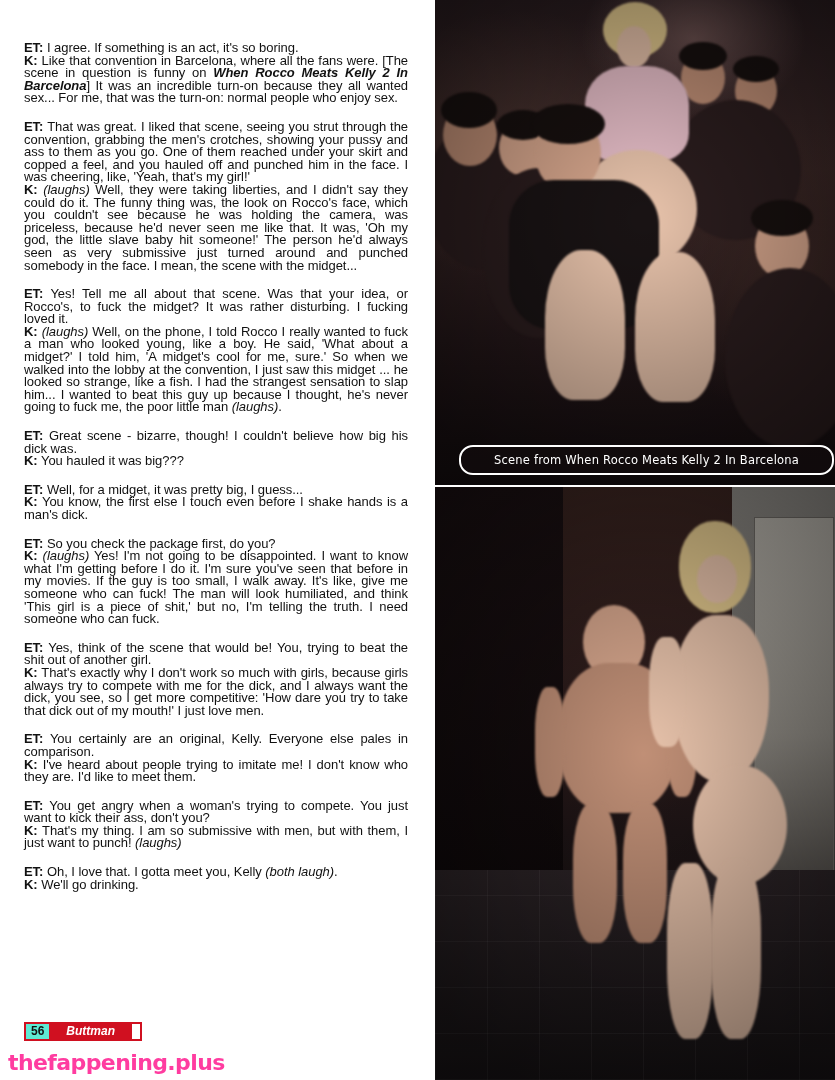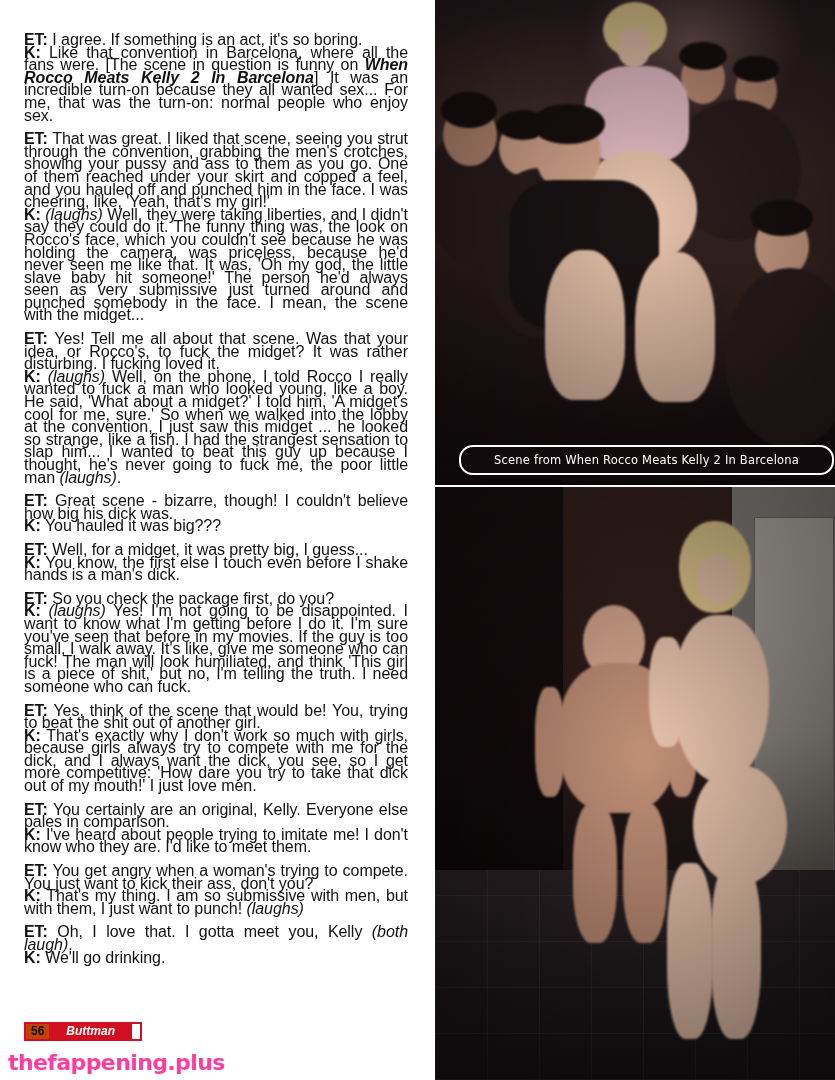--- a/index.html
+++ b/index.html
@@ -23,25 +23,25 @@
 
   
   .text-col {
     position: absolute;
     left: 24px;
     top: 26px;
     width: 384px;
     height: 980px;
   }
   .para {
-    font-size: 16px;
+    font-size: 13px;
     line-height: 12.6px;
     color: #111;
     text-align: justify;
-    margin: 8px 0 11px 0;
+    margin: 16px 0 11px 0;
     letter-spacing: -0.05px;
   }
   .para .spk {
     font-weight: bold;
   }
   .para i {
     font-style: italic;
   }
   .para b.title {
     font-weight: bold;
@@ -62,21 +62,21 @@
     background: #fff;
   }
   .page-badge .num {
     color: #111;
     font-weight: bold;
     font-size: 12px;
     line-height: 15px;
     padding: 5px 5px;
     display: flex;
     align-items: center;
-    background: #c2410c;
+    background: #5eead4;
   }
   .page-badge .mag {
     background: #d01020;
     color: #ffffff;
     font-weight: bold;
     font-size: 12px;
     line-height: 15px;
     padding: 0 17px;
     display: flex;
     align-items: center;

